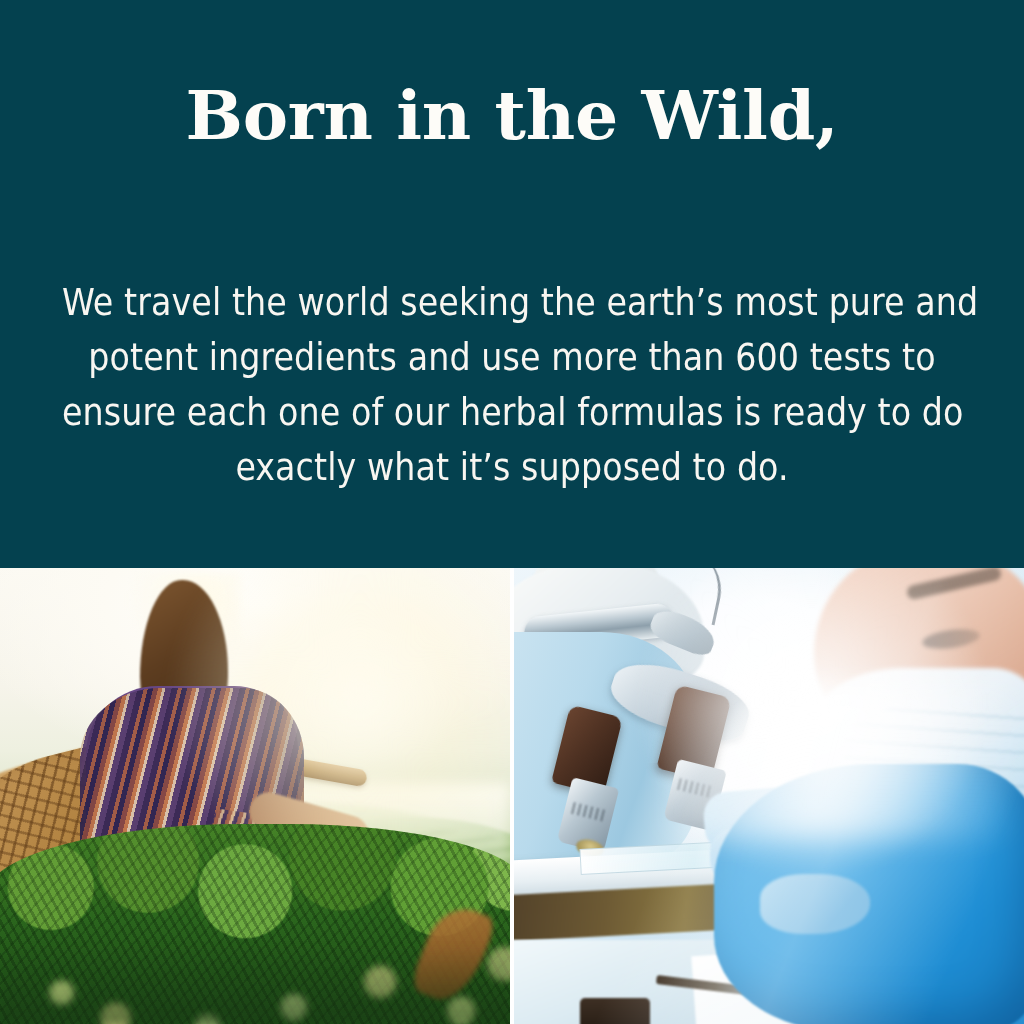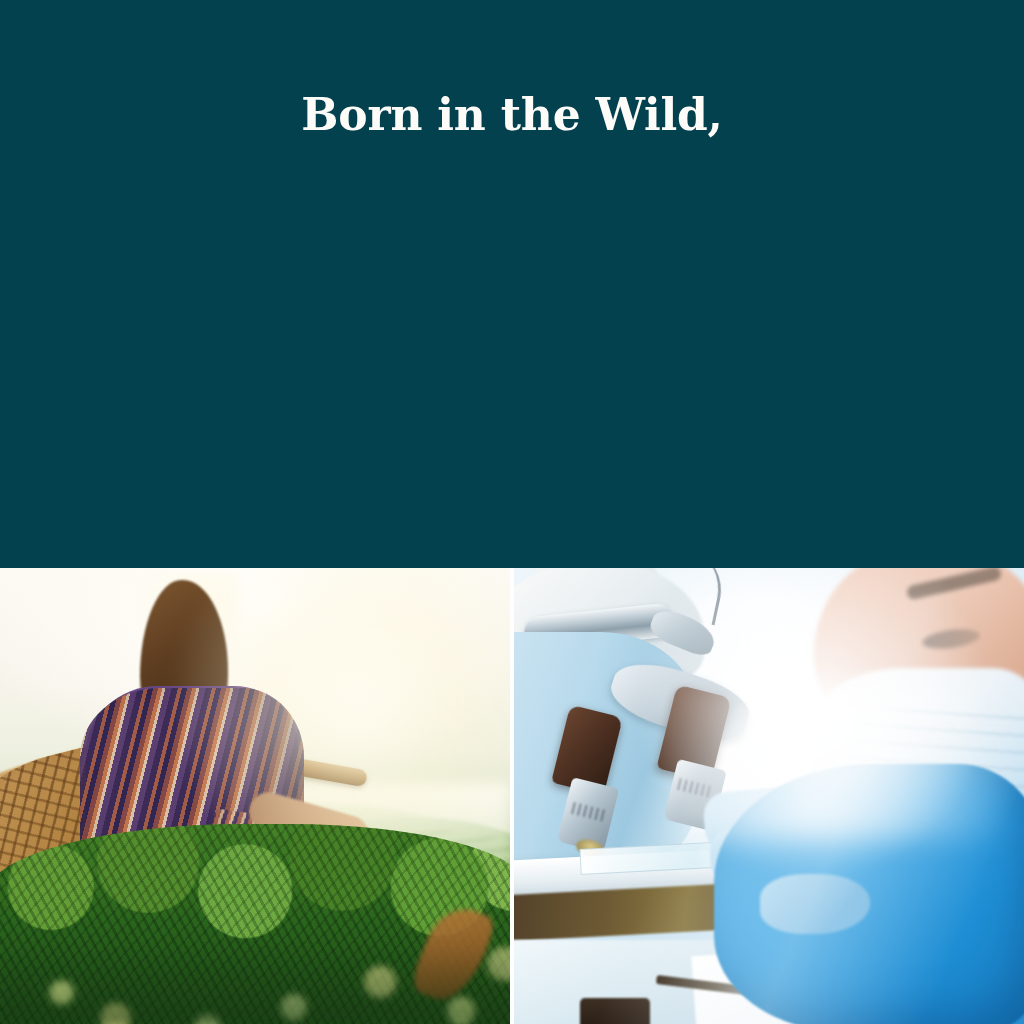--- a/index.html
+++ b/index.html
@@ -26,21 +26,21 @@
     flex:0 0 568px;
     overflow:hidden;
   }
 
   .headline {
     position:absolute;
     top:74px; left:0; width:1024px;
     text-align:center;
     font-family:"DejaVu Serif", "Liberation Serif", serif;
     font-weight:700;
-    font-size:44px;
+    font-size:68px;
     line-height:82px;
     letter-spacing:-0.2px;
     color:#fdfcf8;
   }
   .headline .hl-line { display:block; white-space:nowrap; }
 
   .subcopy {
     position:absolute;
     top:275px; left:62px; width:900px;
     text-align:center;
@@ -479,20 +479,26 @@
 <body>
 
 <div class="banner">
 
   <section class="text-panel">
 
     <h1 class="headline">
       <span class="hl-line">Born in the Wild,</span>
     </h1>
 
+    <p class="subcopy">
+      <span class="sc-line">We travel the world seeking the earth’s most pure and</span>
+      <span class="sc-line">potent ingredients and use more than 600 tests to</span>
+      <span class="sc-line">ensure each one of our herbal formulas is ready to do</span>
+      <span class="sc-line">exactly what it’s supposed to do.</span>
+    </p>
 
   </section>
 
   <section class="photo-strip">
 
     <figure class="photo photo-left" aria-label="Woman harvesting tea leaves with a woven basket on a bamboo pole in a sunlit hillside tea plantation">
       <div class="layer sky"></div>
       <div class="layer hill-far"></div>
       <div class="layer hill-mid"></div>
       <div class="layer hill-rows"></div>

